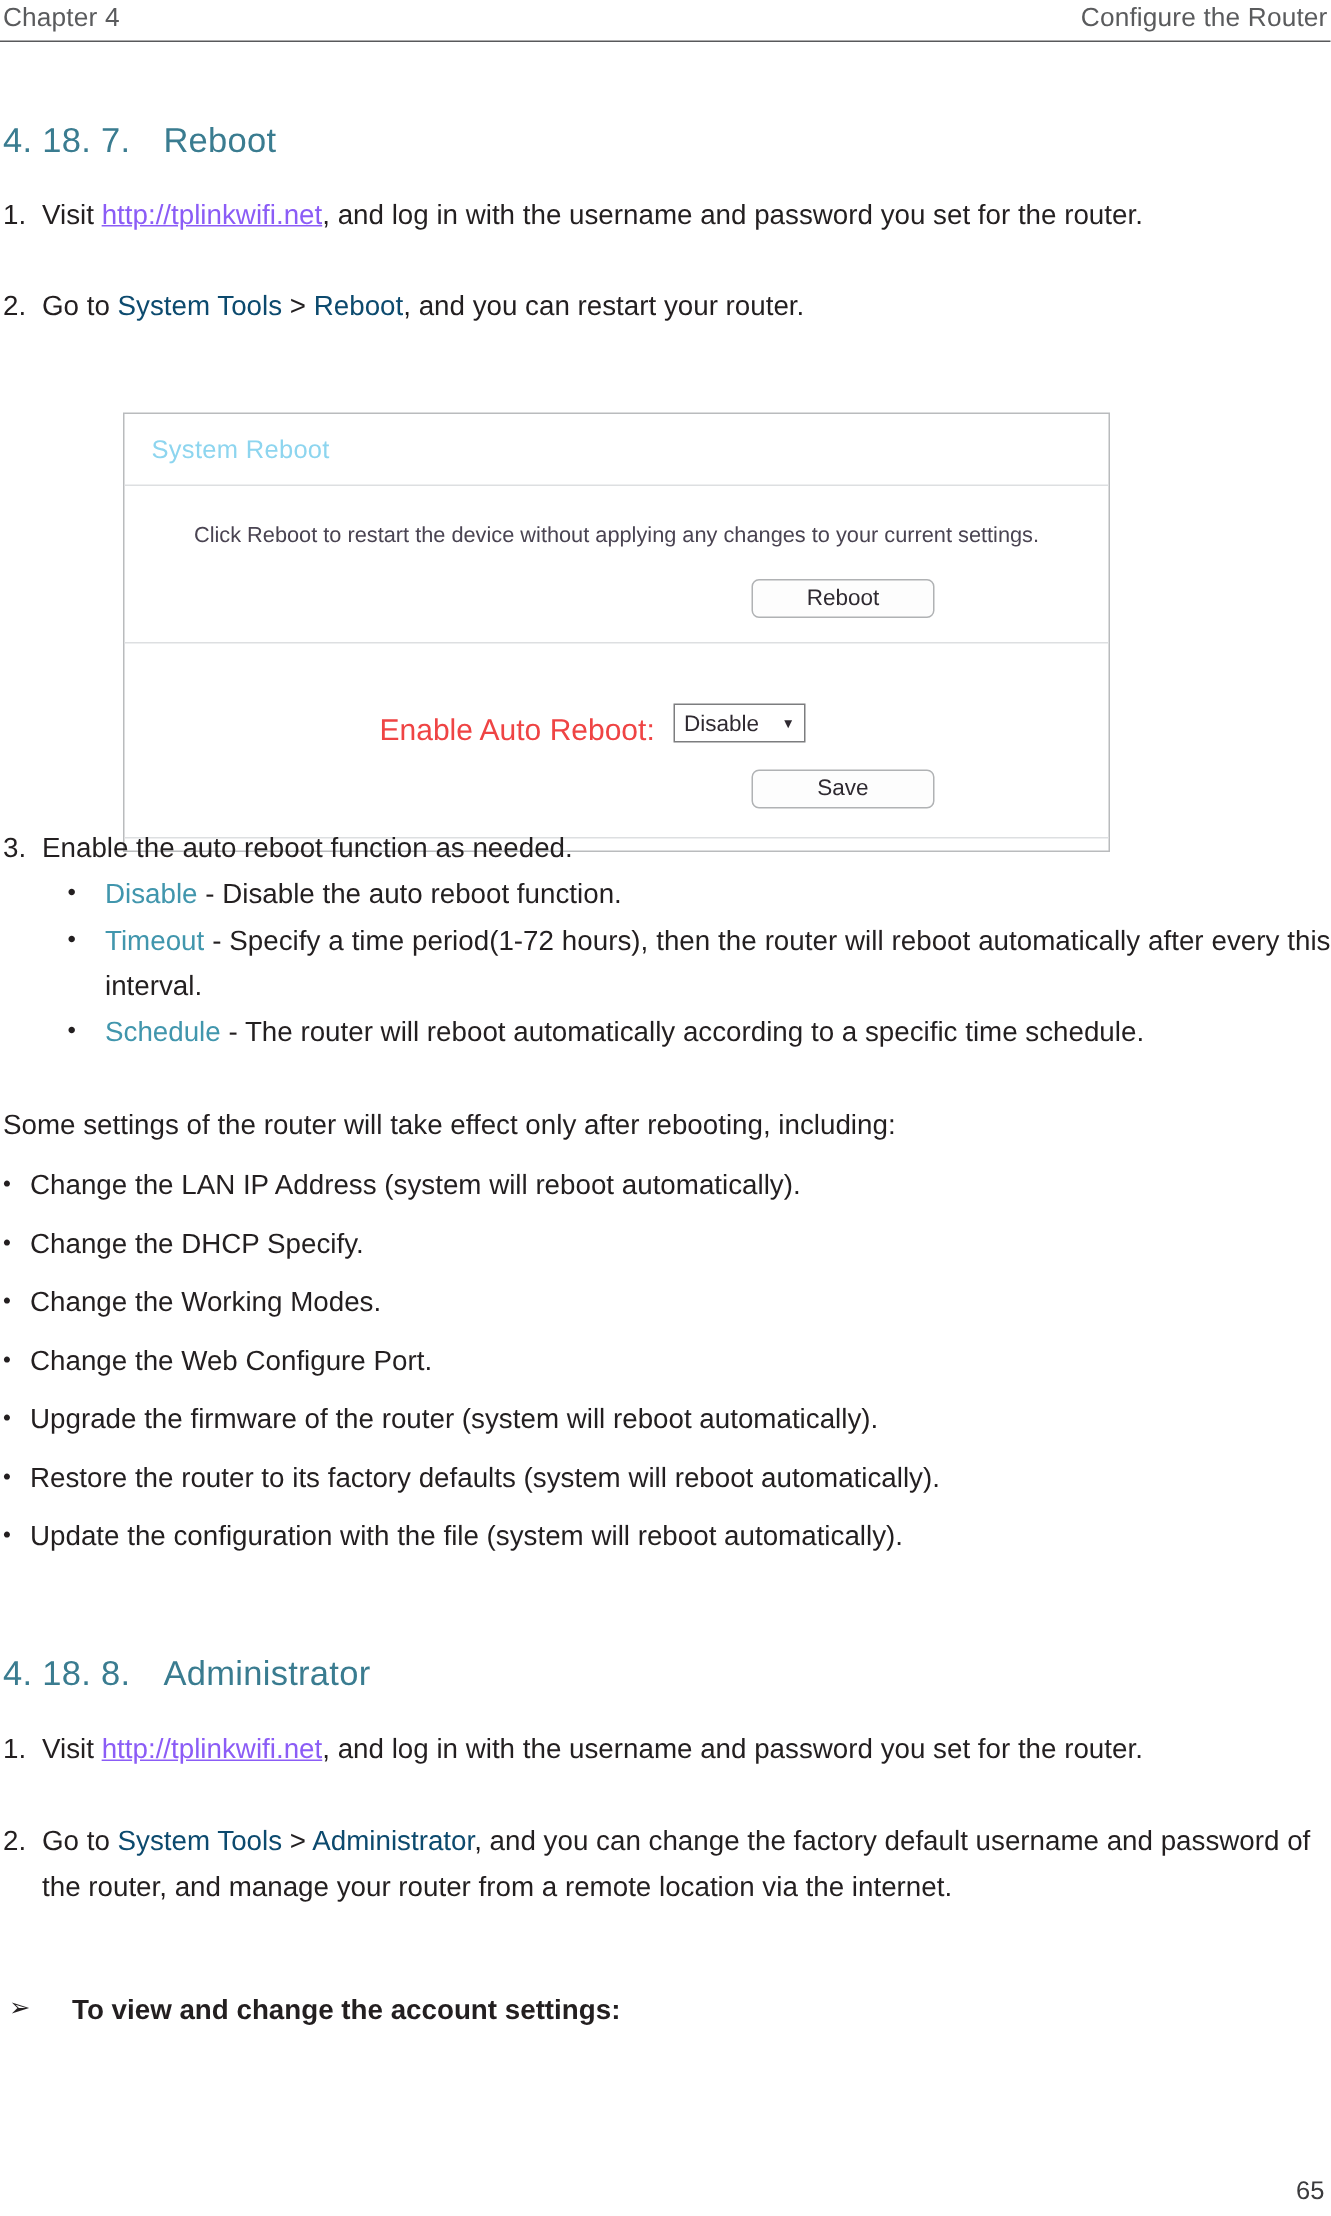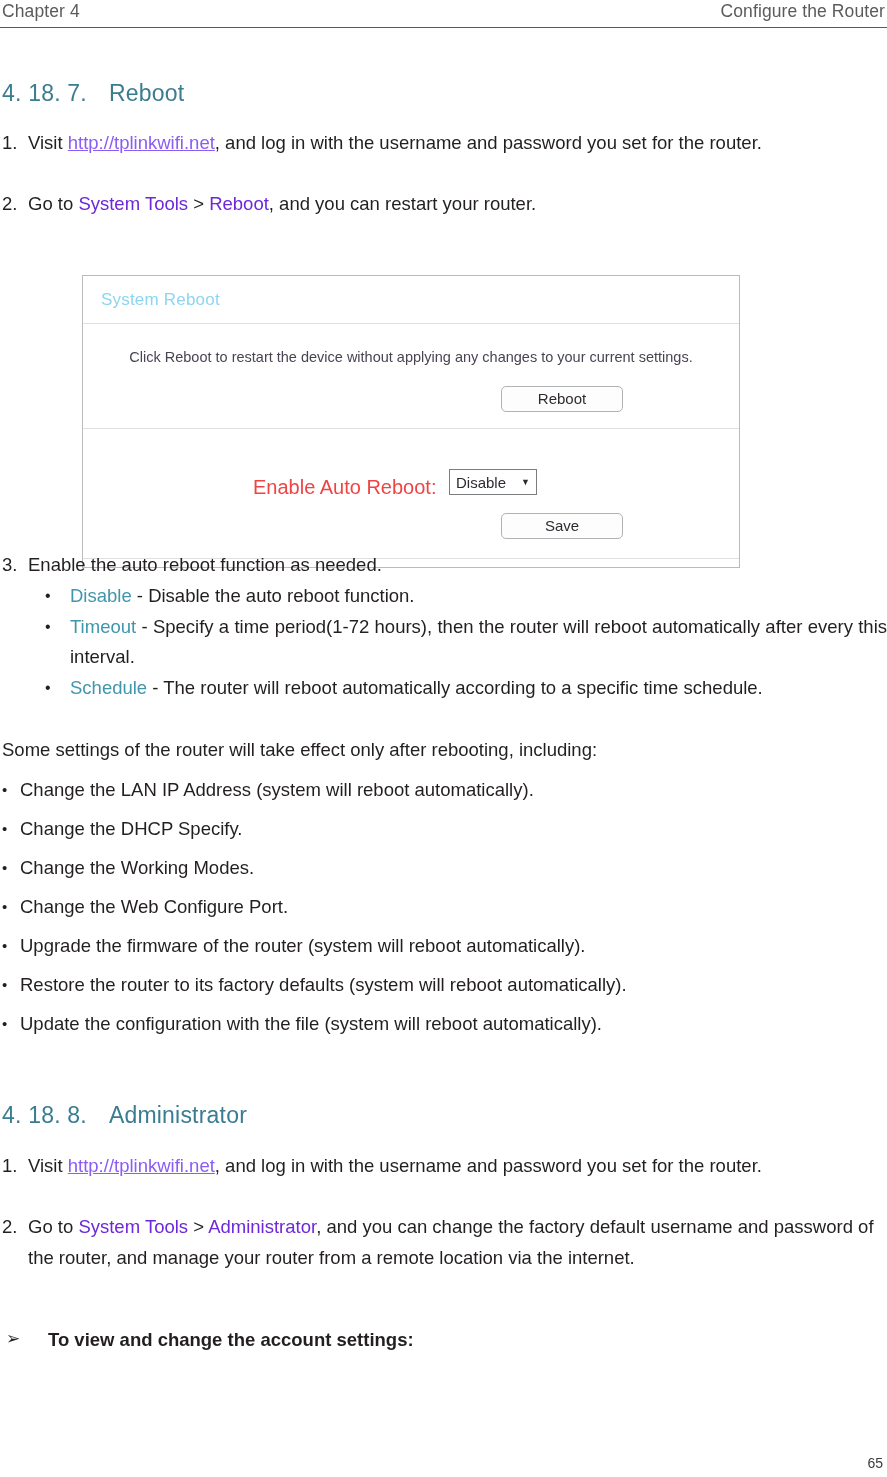--- a/index.html
+++ b/index.html
@@ -82,21 +82,21 @@
   .num-item .body {
     display: block;
     margin-left: 26px;
   }
 
   .link-url {
     color: #8b5cf6;
     text-decoration: underline;
   }
   .link-nav {
-    color: #6d28d9;
+    color: #0c4a6e;
     text-decoration: none;
   }
   .link-opt {
     color: #4196ad;
     text-decoration: none;
   }
 
   .para {
     position: absolute;
     font-size: 18.5px;
@@ -252,21 +252,21 @@
     top: 84px;
   }
   .ui-foot {
     height: 8px;
   }
 
   .page-number {
     position: absolute;
     right: 4px;
     bottom: 6px;
-    font-size: 14px;
+    font-size: 17px;
     color: #3b3b3d;
     font-family: "Liberation Sans", sans-serif;
   }
 </style>
 </head>
 <body>
 
 <div class="page">
 
   <div class="runhead">

